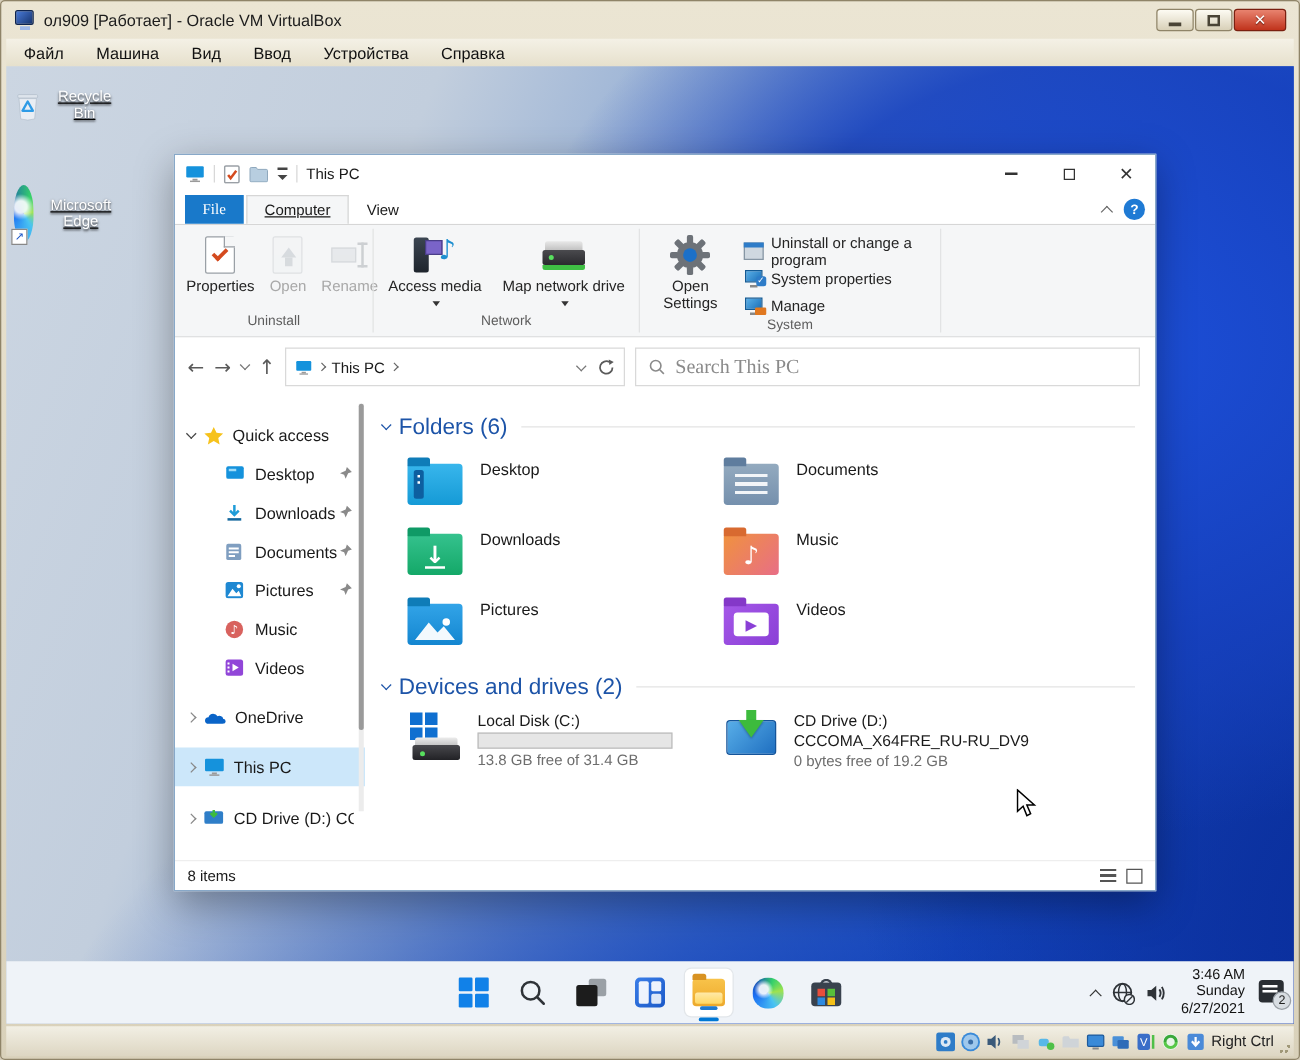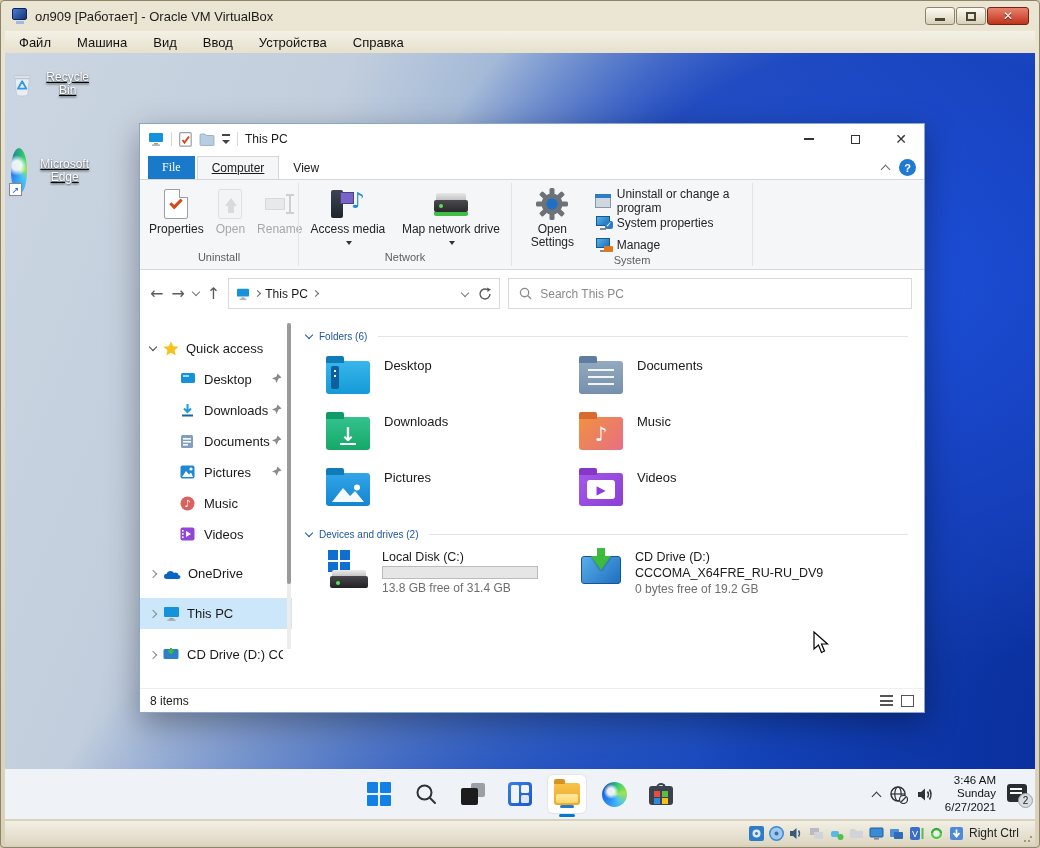--- a/index.html
+++ b/index.html
@@ -113,38 +113,38 @@
   .smico .tool { position:absolute; right:-2px; bottom:0; width:9px; height:6px; background:#e07820; border-radius:1px; }
 
   
   .navbar { height:47px; display:flex; align-items:center; gap:8px; padding:0 12px 0 10px; flex:none; background:#fff; }
   .nav-arrow { font-size:16px; color:#5a5a5a; font-family:"DejaVu Sans",sans-serif; }
   .nav-caret { width:6px; height:6px; border-right:1.4px solid #777; border-bottom:1.4px solid #777; transform:rotate(45deg); margin-top:-3px; }
   .addr-box { width:272px; height:31px; border:1px solid #d9d9d9; display:flex; align-items:center; gap:5px; padding:0 7px; }
   .crumb-chev { width:5px; height:5px; border-right:1.3px solid #666; border-top:1.3px solid #666; transform:rotate(45deg); }
   .addr-right { margin-left:auto; display:flex; align-items:center; gap:10px; }
   .search-box { flex:1; height:31px; border:1px solid #d9d9d9; display:flex; align-items:center; gap:8px; padding:0 10px; }
-  .search-box input { border:none; outline:none; flex:1; font-size:12px; color:#444; font-family:Liberation Sans, sans-serif; background:transparent; }
+  .search-box input { border:none; outline:none; flex:1; font-size:16px; color:#444; font-family:Liberation Serif, serif; background:transparent; }
   .search-box input::placeholder { color:#8a8a8a; }
 
   
   .content { flex:1; display:flex; min-height:0; }
   .sidebar { width:152px; flex:none; padding-top:16px; position:relative; font-size:13px; }
   .side-row { height:31px; display:flex; align-items:center; gap:7px; padding-left:10px; position:relative; white-space:nowrap; }
   .side-row .lbl { overflow:hidden; text-overflow:clip; max-width:96px; }
   .side-row.sel { background:#cce7fa; }
   .side-indent { padding-left:40px; }
   .chev-d { width:6px; height:6px; border-right:1.4px solid #444; border-bottom:1.4px solid #444; transform:rotate(45deg); flex:none; margin-top:-3px; }
   .chev-r { width:6px; height:6px; border-right:1.4px solid #888; border-top:1.4px solid #888; transform:rotate(45deg); flex:none; }
   .pin { position:absolute; right:10px; top:9px; width:11px; height:11px; }
   .mi { width:17px; height:15px; flex:none; position:relative; }
   .sb-scroll { position:absolute; right:1px; top:6px; width:4px; height:88%; background:#ececec; }
   .sb-thumb { width:4px; height:80%; background:#9a9a9a; border-radius:2px; }
   .main { flex:1; padding:8px 16px 0 14px; position:relative; overflow:hidden; }
-  .sec-head { display:flex; align-items:center; gap:7px; color:#1d54a8; font-size:10px; margin-top:6px; }
+  .sec-head { display:flex; align-items:center; gap:7px; color:#1d54a8; font-size:18px; margin-top:6px; }
   .sec-head .chev { width:6px; height:6px; border-right:1.4px solid #1d54a8; border-bottom:1.4px solid #1d54a8; transform:rotate(45deg); margin-top:-3px; flex:none; }
   .sec-head::after { content:""; flex:1; border-top:1px solid #e4e4e4; margin-left:4px; }
   .tiles { display:grid; grid-template-columns:253px 253px; grid-auto-rows:56px; margin:13px 0 4px 20px; }
   .tile { display:flex; align-items:flex-start; gap:14px; }
   .tile .tname { margin-top:3px; font-size:13px; }
   .dtiles { display:grid; grid-template-columns:253px 253px; margin:10px 0 0 20px; }
   .dtile { display:flex; gap:12px; }
   .dinfo { display:flex; flex-direction:column; gap:2px; font-size:12px; }
   .dname { font-size:12.5px; }
   .ddetail { color:#6d6d6d; }

